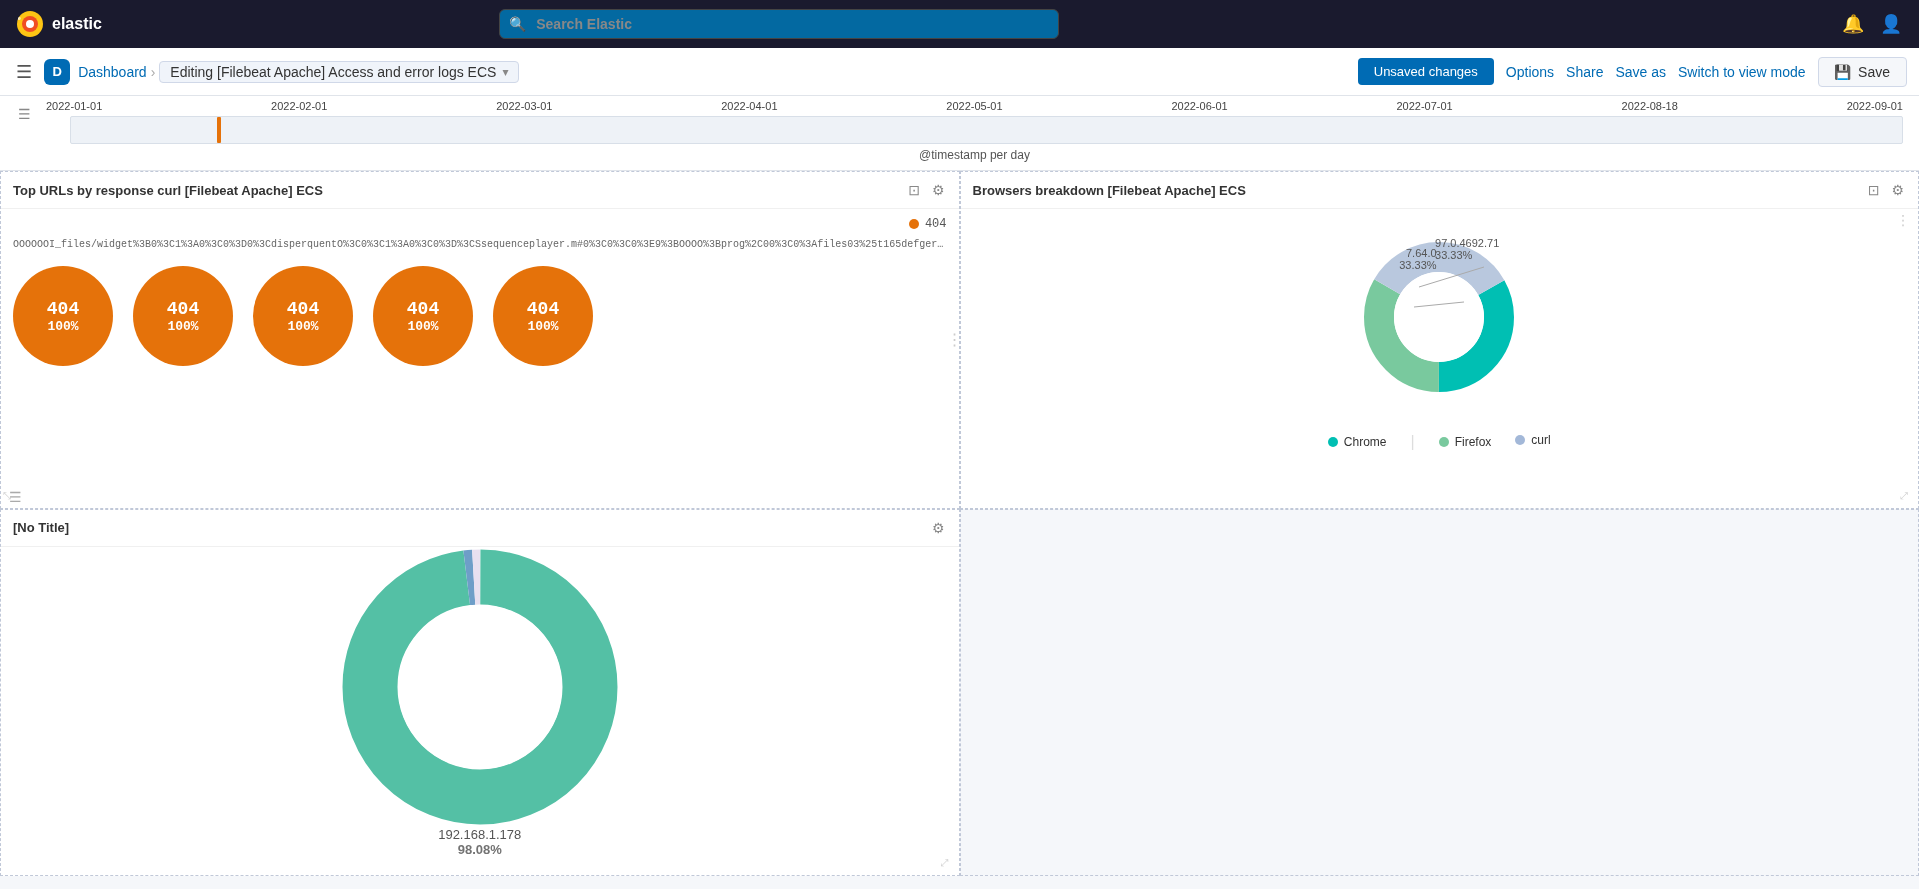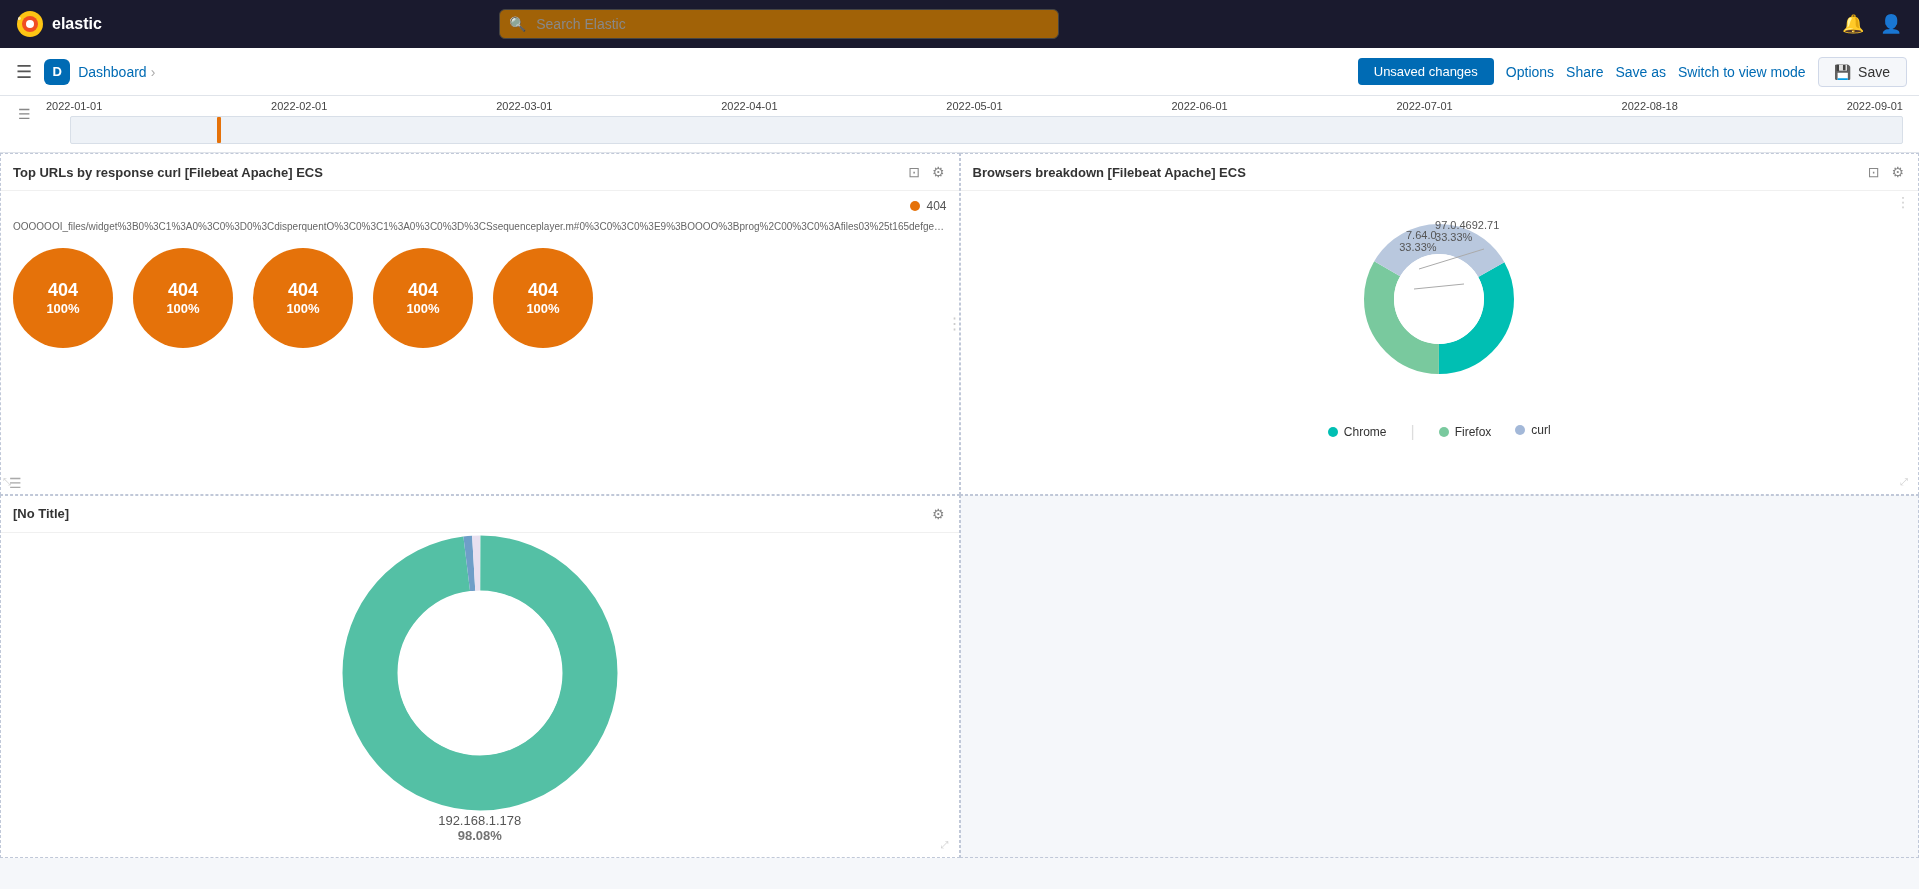--- a/index.html
+++ b/index.html
@@ -27,27 +27,28 @@
       height: 28px;
     }
     .search-bar {
       flex: 1;
       max-width: 560px;
       margin: 0 auto;
       position: relative;
     }
     .search-bar input {
       width: 100%;
-      background: #a16207;
+      background: #0369a1;
       border: 1px solid #444;
       border-radius: 6px;
       padding: 6px 18px 6px 36px;
       color: #ccc;
       font-size: 14px;
       outline: none;
+      font-weight: bold;
     }
     .search-bar input::placeholder { color: #888; }
     .search-icon-wrap {
       position: absolute;
       left: 10px;
       top: 50%;
       transform: translateY(-50%);
       color: #888;
       font-size: 14px;
     }
@@ -248,20 +249,21 @@
     }
 
     
     .urls-panel {
       grid-column: 1;
       grid-row: 1;
     }
     .urls-content {
       padding: 8px 12px;
       overflow: hidden;
+      font-family: Liberation Mono, monospace;
     }
     .urls-legend {
       display: flex;
       align-items: center;
       justify-content: flex-end;
       gap: 6px;
       font-size: 12px;
       color: #555;
       margin-bottom: 8px;
     }
@@ -307,21 +309,21 @@
     }
     .browsers-content {
       padding: 8px 16px;
       display: flex;
       flex-direction: column;
       align-items: center;
     }
     .browsers-legend {
       display: flex;
       gap: 24px;
-      margin-top: 24px;
+      margin-top: 16px;
       font-size: 12px;
       flex-wrap: wrap;
       justify-content: center;
     }
     .legend-item {
       display: flex;
       align-items: center;
       gap: 6px;
       color: #333;
     }
@@ -409,20 +411,24 @@
   </div>
 </div>
 
 <div class="navbar">
   <span class="hamburger">☰</span>
   <div class="nav-badge">D</div>
 
   <div class="breadcrumb">
     <span class="breadcrumb-item">Dashboard</span>
     <span class="breadcrumb-sep">›</span>
+    <span class="breadcrumb-current">
+      <span>Editing [Filebeat Apache] Access and error logs ECS</span>
+      <span style="color:#888; font-size:12px;">▾</span>
+    </span>
   </div>
 
   <div class="nav-right">
     <button class="btn-unsaved">Unsaved changes</button>
     <button class="btn-text">Options</button>
     <button class="btn-text">Share</button>
     <button class="btn-save-as">Save as</button>
     <button class="btn-switch">Switch to view mode</button>
     <button class="btn-save">
       <span>💾</span>
@@ -446,20 +452,21 @@
           <span>2022-04-01</span>
           <span>2022-05-01</span>
           <span>2022-06-01</span>
           <span>2022-07-01</span>
           <span>2022-08-18</span>
           <span>2022-09-01</span>
         </div>
         <div class="timeline-plot">
           <div style="position:absolute; left:8%; top:0; width:4px; height:100%; background:#e5720a; border-radius:1px;"></div>
         </div>
+        <div class="timestamp-label">@timestamp per day</div>
       </div>
     </div>
   </div>
 
   <div class="panels-grid">
 
     <div class="panel urls-panel">
       <div class="panel-header">
         <span class="panel-title">Top URLs by response curl [Filebeat Apache] ECS</span>
         <div class="panel-actions">

